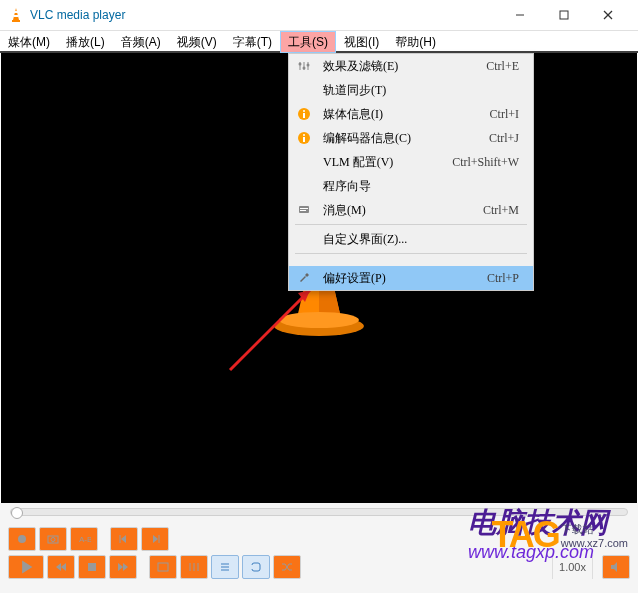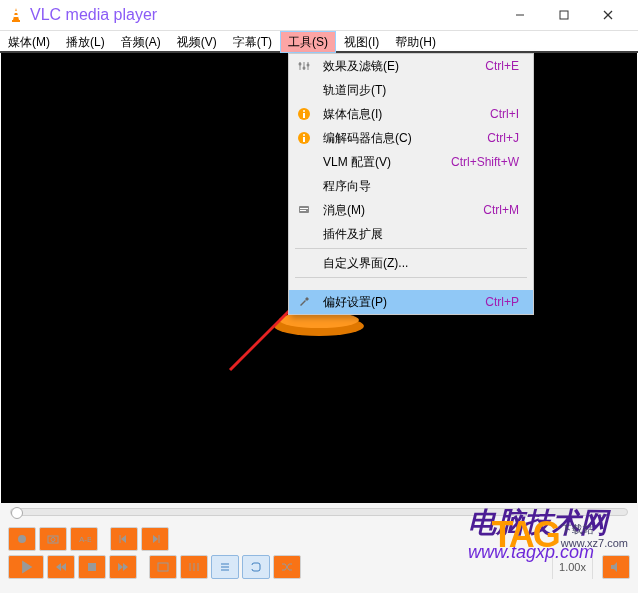--- a/index.html
+++ b/index.html
@@ -1,34 +1,34 @@
 <!DOCTYPE html>
 <html><head>
   <meta charset="utf-8">
   <style>
     * { margin: 0; padding: 0; box-sizing: border-box; }
     body { font-family: "Microsoft YaHei", Arial, sans-serif; font-size: 12px; background: #fff; width: 638px; height: 602px; overflow: hidden; position: relative; }
     
     .title-bar { height: 31px; display: flex; align-items: center; padding: 0 8px; background: #fff; border-bottom: 1px solid #e0e0e0; }
     .title-bar .app-icon { width: 16px; height: 16px; margin-right: 6px; }
-    .title-bar .title { flex: 1; font-size: 16px; color: #8b5cf6; }
+    .title-bar .title { flex: 1; font-size: 12px; color: #0369a1; }
     .title-bar .win-btn { width: 44px; height: 30px; display: flex; align-items: center; justify-content: center; }
     
     .menu-bar { height: 22px; display: flex; background: #fff; border-bottom: 2px solid #404040; }
     .menu-item { padding: 0 8px; height: 22px; line-height: 22px; font-size: 12px; cursor: pointer; }
     .menu-item.active { background: #fca5a5; border: 1px solid #99d1ff; line-height: 20px; padding: 0 7px; }
     
     .video-area { background: #000; width: 636px; height: 450px; position: relative; margin: 0 1px; }
     .cone { position: absolute; left: 50%; top: 50%; transform: translate(-50%, -50%); width: 100px; height: 120px; }
     
     .dropdown { position: absolute; left: 288px; top: 53px; width: 246px; background: #f0f0f0; border: 1px solid #ccc; box-shadow: 3px 3px 6px rgba(0,0,0,0.25); z-index: 10; }
-    .dd-item { height: 24px; display: flex; align-items: center; padding: 0 8px; position: relative; }
+    .dd-item { height: 24px; display: flex; align-items: center; padding: 0 8px; position: relative; font-family: Liberation Serif, serif; }
     .dd-item .dd-icon { width: 20px; height: 16px; display: flex; align-items: center; margin-right: 6px; }
     .dd-item .dd-label { flex: 1; font-size: 12px; }
-    .dd-item .dd-shortcut { font-size: 12px; color: #a21caf; margin-right: 6px; }
+    .dd-item .dd-shortcut { font-size: 12px; color: #404040; margin-right: 6px; }
     .dd-item.highlighted { background: #90c8f6; margin-top: 12px; }
     .dd-sep { height: 1px; background: #d0d0d0; margin: 2px 6px; }
     
     .seek-bar { height: 20px; padding: 5px 10px; background: #f5f5f5; }
     .seek-track { height: 8px; background: #e8e8e8; border: 1px solid #d0d0d0; border-radius: 4px; position: relative; }
     .seek-thumb { position: absolute; left: 0; top: -2px; width: 12px; height: 12px; background: #fff; border: 1px solid #aaa; border-radius: 50%; }
     
     .controls { height: 70px; background: #f5f5f5; padding: 4px 8px; position: relative; }
     .ctrl-row1 { display: flex; gap: 3px; margin-bottom: 4px; }
     .ctrl-btn { width: 28px; height: 24px; background: #f97316; border: 1px solid #d0d0d0; display: flex; align-items: center; justify-content: center; border-radius: 2px; }
@@ -160,25 +160,20 @@
     <span class="dd-icon">
         <svg class="ico" viewBox="0 0 14 14">
           <rect x="2" y="3" width="10" height="7" fill="#888" rx="1"></rect>
           <rect x="3" y="5" width="8" height="1" fill="#fff"></rect>
           <rect x="3" y="7" width="6" height="1" fill="#fff"></rect>
         </svg>
       </span>
     <span class="dd-label">消息(M)</span>
     <span class="dd-shortcut">Ctrl+M</span>
   </div>
-  <div class="dd-item">
-    <span class="dd-icon"></span>
-    <span class="dd-label">插件及扩展</span>
-    <span class="dd-shortcut"></span>
-  </div>
   <div class="dd-sep"></div>
   <div class="dd-item">
     <span class="dd-icon"></span>
     <span class="dd-label">自定义界面(Z)...</span>
     <span class="dd-shortcut"></span>
   </div>
   <div class="dd-sep"></div>
   <div class="dd-item highlighted">
     <span class="dd-icon">
         <svg class="ico" viewBox="0 0 14 14">

